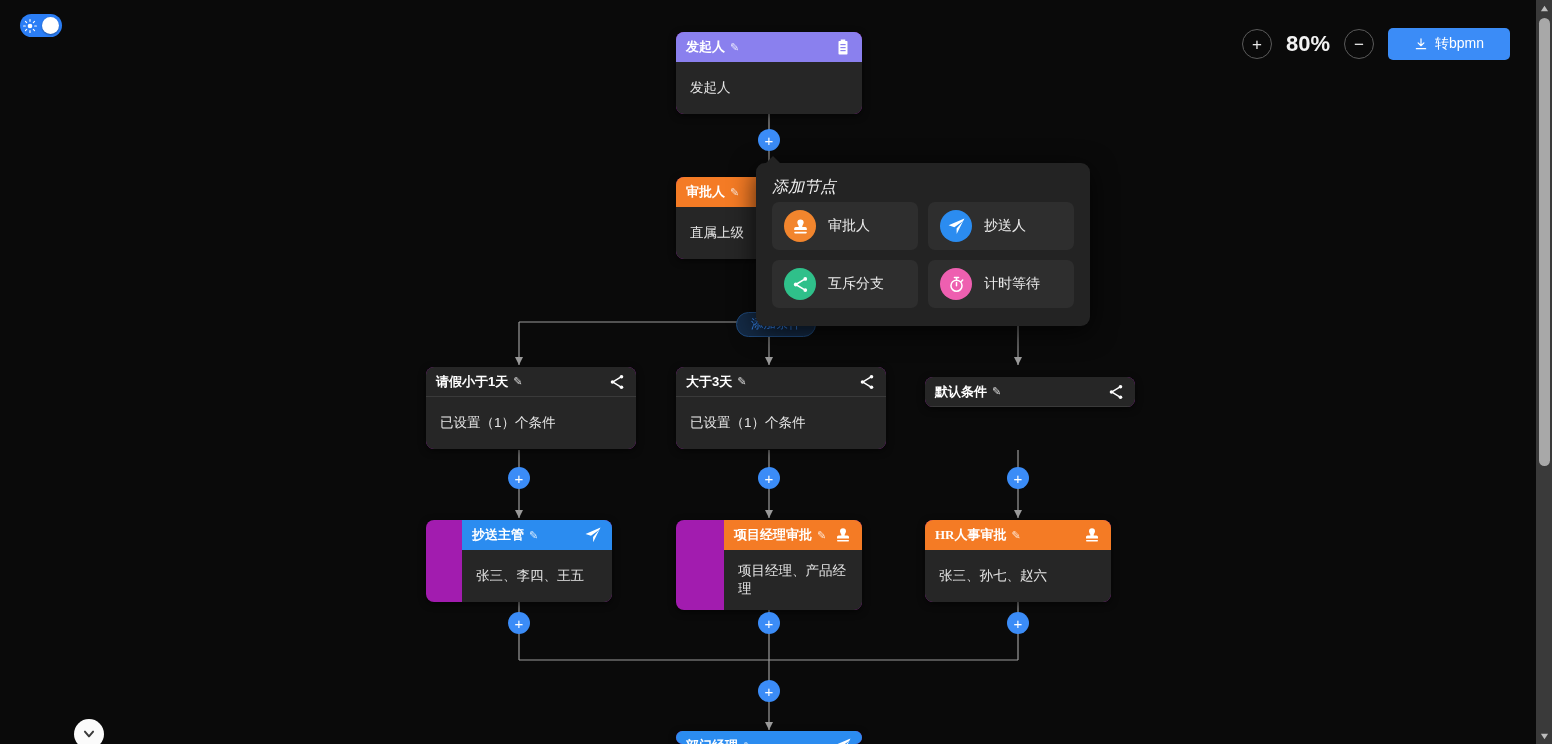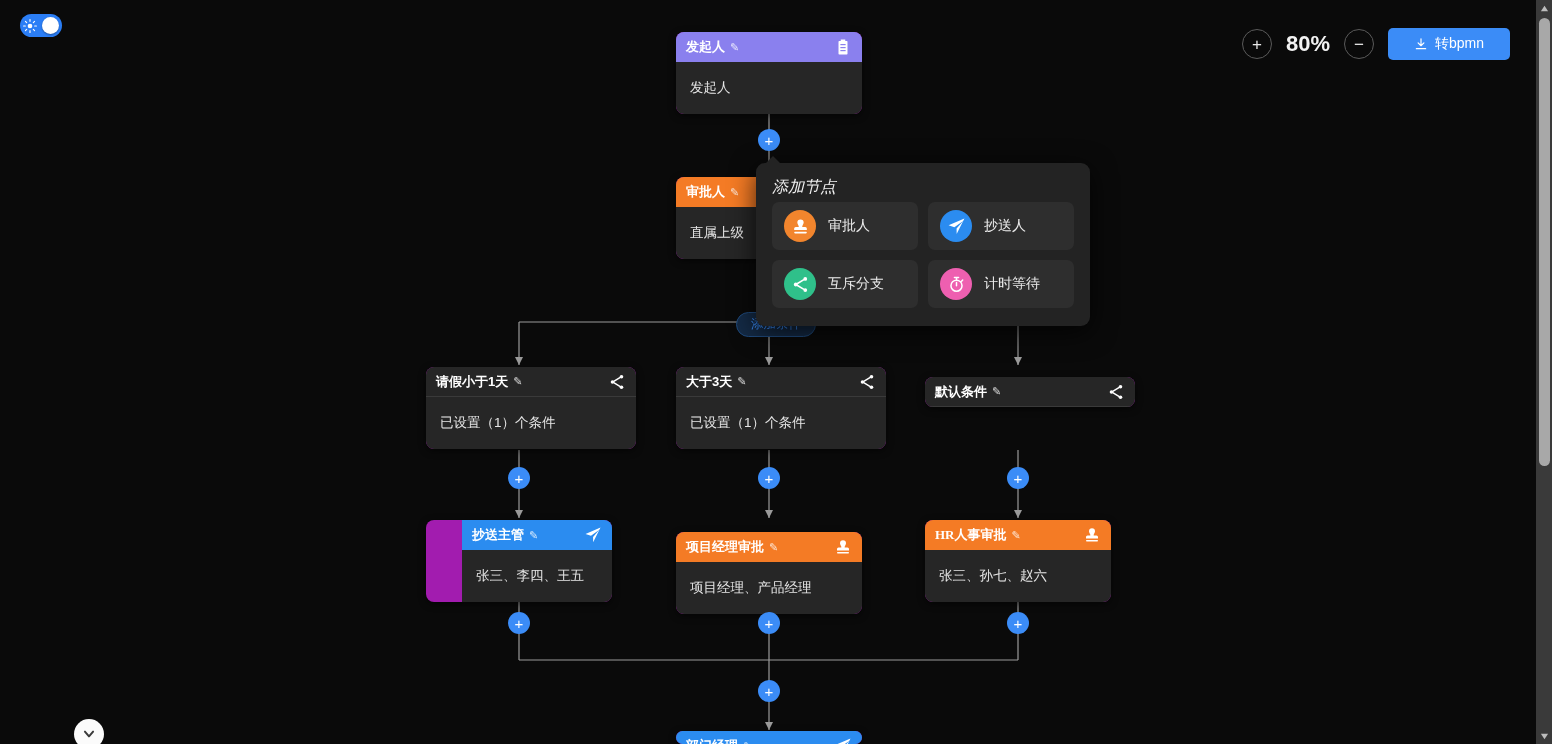--- a/index.html
+++ b/index.html
@@ -304,21 +304,21 @@
         <span class="pencil">✎</span>
         <span class="head-icon">
           <svg viewBox="0 0 24 24" fill="#ffffff">
             <path d="M22 2 2 10.5l7.3 2.6L20.4 5 12.1 14.6l.1 7z"></path>
           </svg>
         </span>
       </div>
       <div class="node-body">张三、李四、王五</div>
     </div>
 
-    <div class="node" style="left:676px; top:532px;">
+    <div class="node" style="left:676px; top:520px;padding-left:48px;">
       <div class="node-head hd-orange">
         <span class="node-title">项目经理审批</span>
         <span class="pencil">✎</span>
         <span class="head-icon">
           <svg viewBox="0 0 24 24" fill="#ffffff">
             <path d="M12 3a4 4 0 0 0-4 4c0 1.6.9 2.6 1.4 3.6.3.6.4 1.1.4 1.9H6a2 2 0 0 0-2 2v2h16v-2a2 2 0 0 0-2-2h-3.8c0-.8.1-1.3.4-1.9.5-1 1.4-2 1.4-3.6a4 4 0 0 0-4-4z"></path>
             <rect x="4" y="18.5" width="16" height="2.2" rx="1"></rect>
           </svg>
         </span>
       </div>

